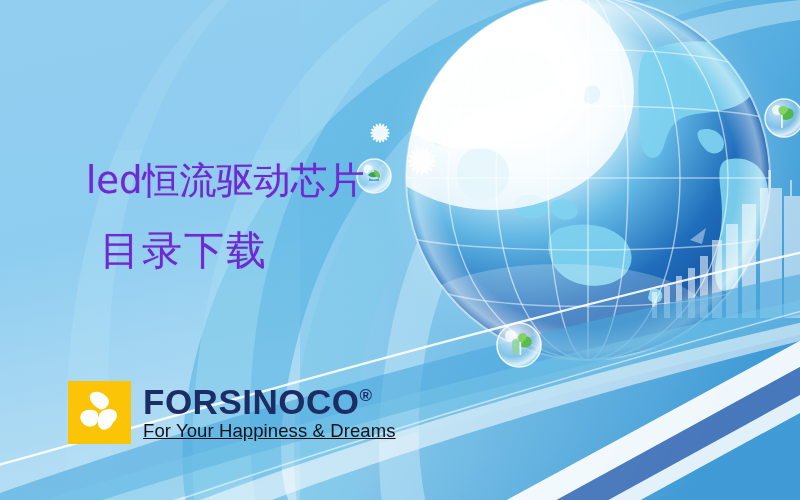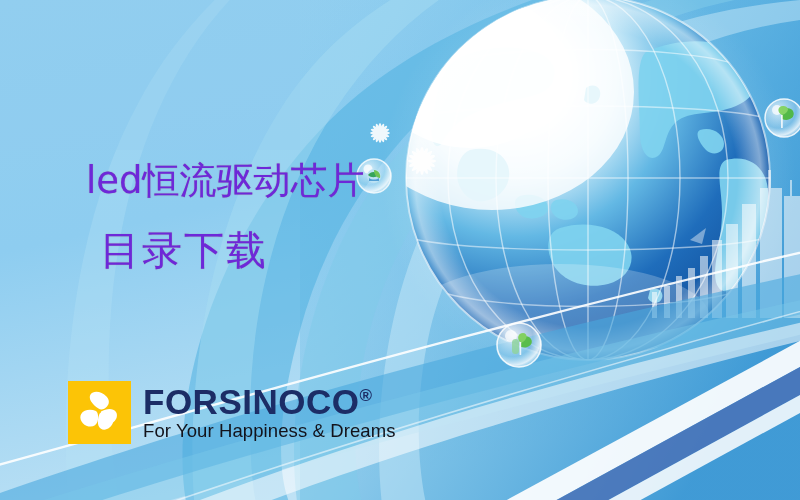--- a/index.html
+++ b/index.html
@@ -91,20 +91,21 @@
   }
   .logo-tag {
     display: block;
     font-family: "Liberation Sans", "DejaVu Sans", sans-serif;
     font-size: 18.5px;
     line-height: 22px;
     color: #13131b;
     margin-top: 1px;
     letter-spacing: 0.1px;
     white-space: nowrap;
+    text-decoration: underline;
   }
 </style>
 </head>
 <body>
 
 <div id="banner">
 
   <svg class="layer" viewBox="0 0 800 500" preserveAspectRatio="none">
     <defs>
       <linearGradient id="bgGrad" x1="0" y1="0" x2="0.35" y2="1">

